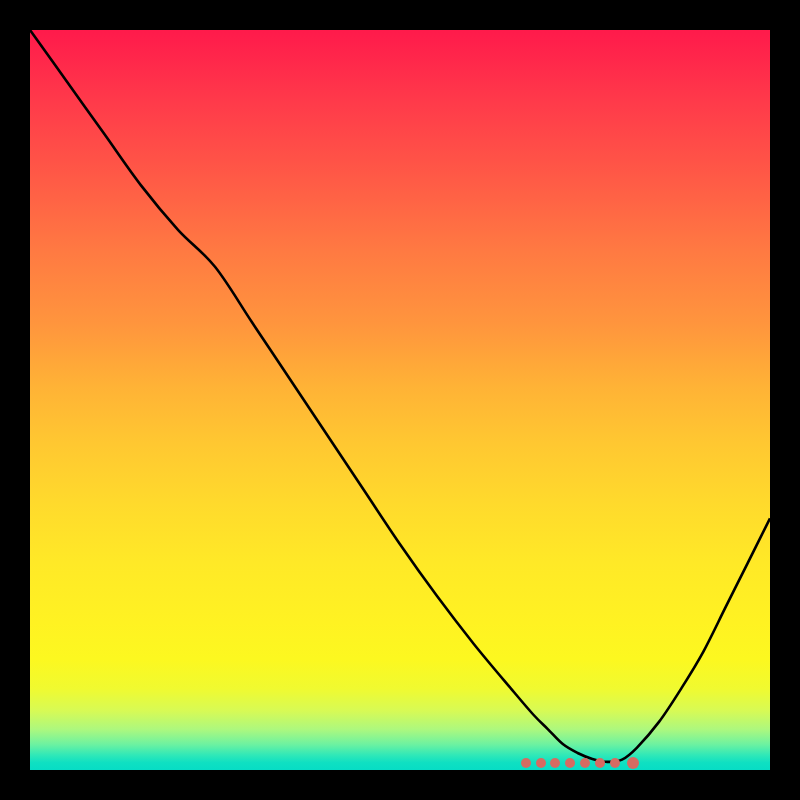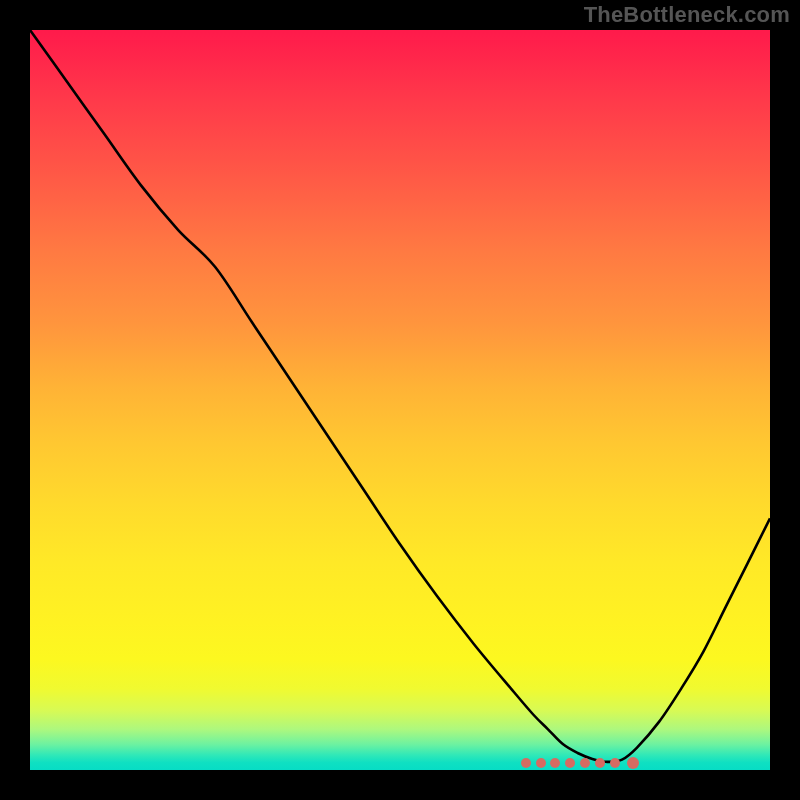--- a/index.html
+++ b/index.html
@@ -77,21 +77,20 @@
   .marker.big {
     width: 12px;
     height: 12px;
   }
 </style>
 </head>
 <body>
 
 <div class="frame">
 
-  <div class="watermark">TheBottleneck.com</div>
 
   <div class="plot-area">
 
     <svg class="curve" viewBox="0 0 740 740" preserveAspectRatio="none">
       <path id="curve-path" d="M 0.00 0.00 C 6.17 8.63, 24.67 34.53, 37.00 51.80 C 49.33 69.07, 61.67 86.33, 74.00 103.60 C 86.33 120.87, 98.67 139.37, 111.00 155.40 C 123.33 171.43, 135.67 186.23, 148.00 199.80 C 160.33 213.37, 172.67 221.38, 185.00 236.80 C 197.33 252.22, 209.67 273.80, 222.00 292.30 C 234.33 310.80, 246.67 329.30, 259.00 347.80 C 271.33 366.30, 283.67 384.80, 296.00 403.30 C 308.33 421.80, 320.67 440.30, 333.00 458.80 C 345.33 477.30, 357.67 496.42, 370.00 514.30 C 382.33 532.18, 394.67 549.45, 407.00 566.10 C 419.33 582.75, 431.67 598.78, 444.00 614.20 C 456.33 629.62, 471.13 646.88, 481.00 658.60 C 490.87 670.32, 497.03 677.72, 503.20 684.50 C 509.37 691.28, 513.07 694.37, 518.00 699.30 C 522.93 704.23, 527.87 710.15, 532.80 714.10 C 537.73 718.05, 542.67 720.51, 547.60 722.98 C 552.53 725.45, 557.47 727.42, 562.40 728.90 C 567.33 730.38, 572.27 731.74, 577.20 731.86 C 582.13 731.98, 587.07 731.98, 592.00 729.64 C 596.93 727.30, 600.63 724.09, 606.80 717.80 C 612.97 711.51, 621.60 701.77, 629.00 691.90 C 636.40 682.03, 643.80 670.32, 651.20 658.60 C 658.60 646.88, 666.00 635.17, 673.40 621.60 C 680.80 608.03, 688.20 592.00, 695.60 577.20 C 703.00 562.40, 710.40 547.60, 717.80 532.80 C 725.20 518.00, 736.30 495.80, 740.00 488.40" fill="none" stroke-width="2.6" stroke="#000000"></path>
     </svg>
 
     <div id="markers" class="marker-group">
         <div class="marker" style="left: 495.8px; top: 732.6px; background: rgb(214, 107, 98);"></div>
         <div class="marker" style="left: 510.6px; top: 732.6px; background: rgb(214, 107, 98);"></div>

